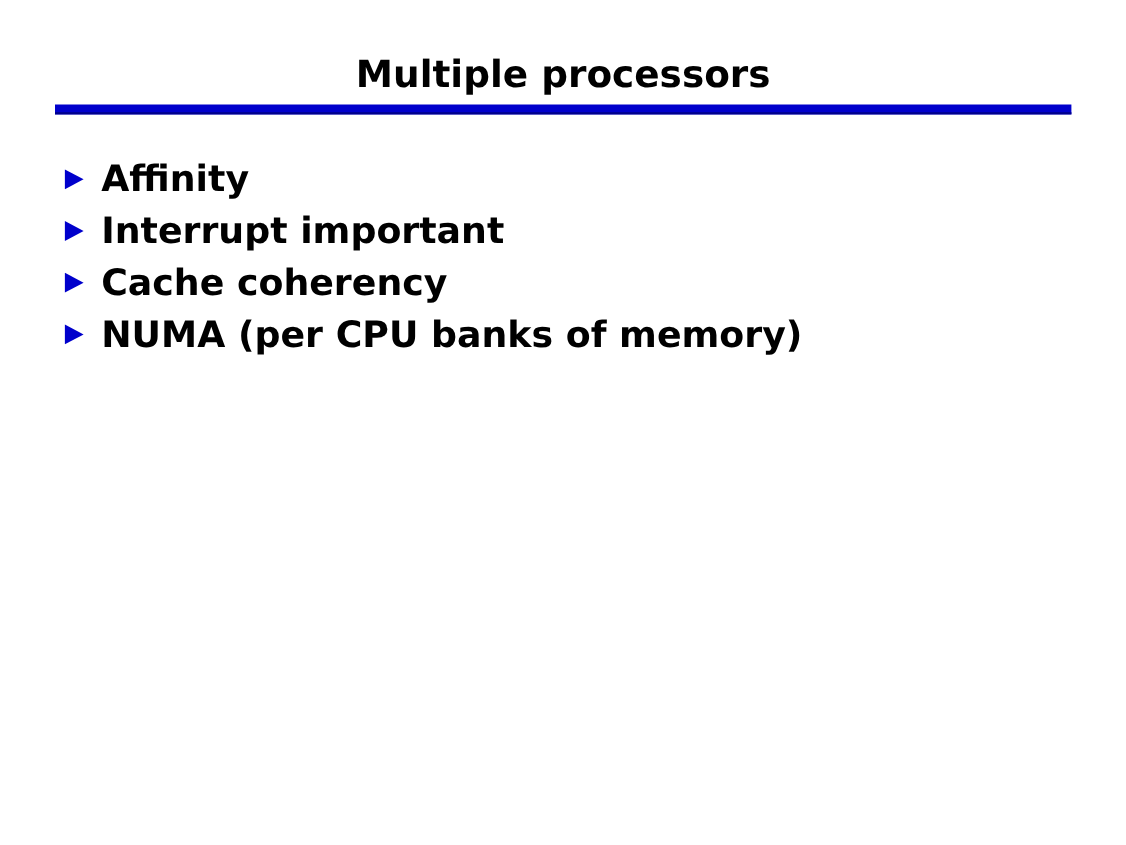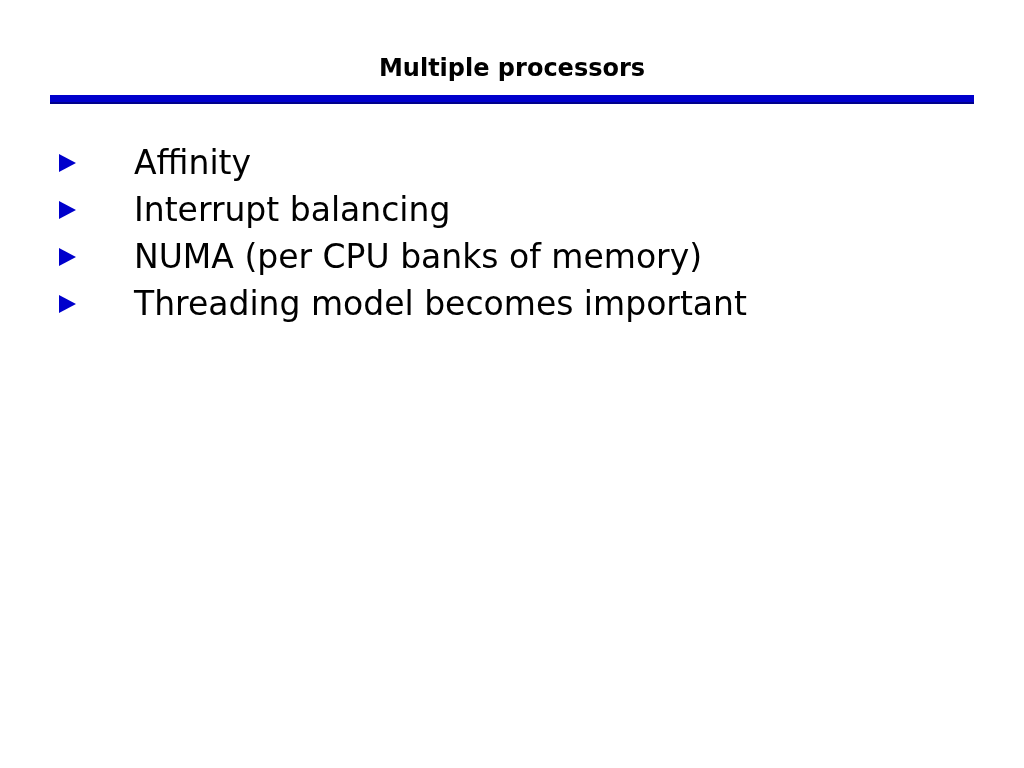--- a/index.html
+++ b/index.html
@@ -25,21 +25,21 @@
 
   
   .slide-title {
     position: absolute;
     top: 48px;
     left: 0;
     width: 1024px;
     text-align: center;
     font-family: "DejaVu Sans", sans-serif;
     font-weight: bold;
-    font-size: 24px;
+    font-size: 34px;
     line-height: 40px;
     color: #000000;
     letter-spacing: 0px;
     white-space: nowrap;
   }
 
   
   .title-rule {
     position: absolute;
     top: 95px;
@@ -77,26 +77,25 @@
     display: block;
   }
 
   .bullet-marker svg {
     display: block;
   }
 
   .bullet-text {
     flex: 1 1 auto;
     font-family: "DejaVu Sans", sans-serif;
-    font-weight: normal;
+    font-weight: bold;
     font-size: 33px;
     line-height: 45px;
     color: #000000;
     white-space: nowrap;
-    margin-left: 42px;
   }
 </style>
 </head>
 <body>
 
 <div class="slide">
 
   <div class="slide-title">Multiple processors</div>
 
   <div class="title-rule"></div>
@@ -111,39 +110,39 @@
       </span>
       <span class="bullet-text">Affinity</span>
     </li>
 
     <li class="bullet-item">
       <span class="bullet-marker">
         <svg width="22" height="22" viewBox="0 0 22 22">
             <polygon points="3,2 20,11 3,20" fill="#0000cc"></polygon>
           </svg>
       </span>
-      <span class="bullet-text">Interrupt balancing</span>
+      <span class="bullet-text">Interrupt important</span>
     </li>
 
 
+    <li class="bullet-item">
+      <span class="bullet-marker">
+        <svg width="22" height="22" viewBox="0 0 22 22">
+            <polygon points="3,2 20,11 3,20" fill="#0000cc"></polygon>
+          </svg>
+      </span>
+      <span class="bullet-text">Cache coherency</span>
+    </li>
 
     <li class="bullet-item">
       <span class="bullet-marker">
         <svg width="22" height="22" viewBox="0 0 22 22">
             <polygon points="3,2 20,11 3,20" fill="#0000cc"></polygon>
           </svg>
       </span>
       <span class="bullet-text">NUMA (per CPU banks of memory)</span>
     </li>
 
 
-    <li class="bullet-item">
-      <span class="bullet-marker">
-        <svg width="22" height="22" viewBox="0 0 22 22">
-            <polygon points="3,2 20,11 3,20" fill="#0000cc"></polygon>
-          </svg>
-      </span>
-      <span class="bullet-text">Threading model becomes important</span>
-    </li>
 
   </ul>
 
 </div>
 
 </body></html>

